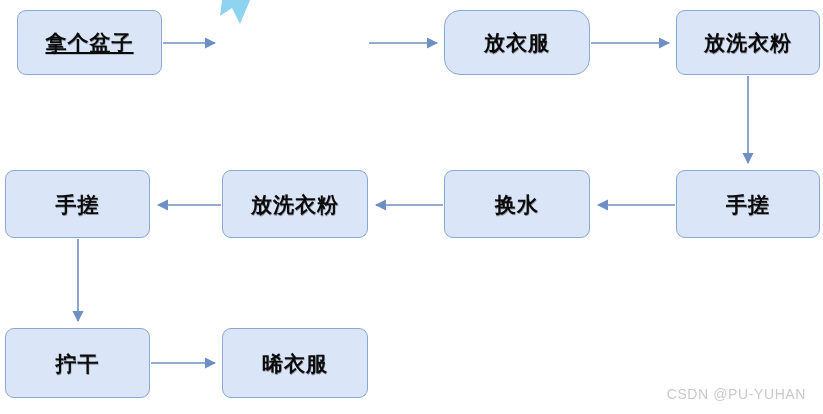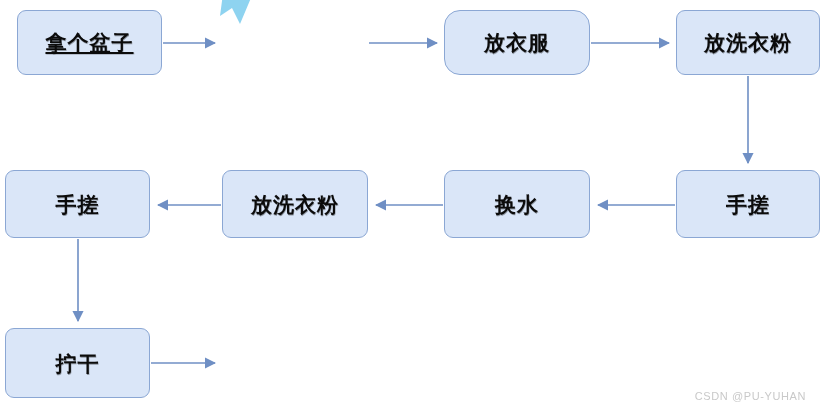--- a/index.html
+++ b/index.html
@@ -42,21 +42,21 @@
     left: 0;
     top: 0;
     width: 823px;
     height: 414px;
     pointer-events: none;
   }
   .watermark {
     position: absolute;
     right: 17px;
     bottom: 12px;
-    font-size: 11px;
+    font-size: 14px;
     color: #c9c9c9;
     letter-spacing: 0.6px;
     font-family: "Liberation Sans", "DejaVu Sans", sans-serif;
   }
   .cursor-artifact {
     position: absolute;
     pointer-events: none;
   }
 </style>
 </head>
@@ -100,20 +100,23 @@
   </div>
   <div class="node" style="left: 222px; top: 170px; width: 146px; height: 68px; background: rgb(218, 230, 248); border-color: rgb(139, 167, 212); color: rgb(11, 11, 11);">
     <span class="node-label">放洗衣粉</span>
   </div>
   <div class="node" style="left: 5px; top: 170px; width: 145px; height: 68px; background: rgb(218, 230, 248); border-color: rgb(139, 167, 212); color: rgb(11, 11, 11);">
     <span class="node-label">手搓</span>
   </div>
   <div class="node" style="left: 5px; top: 328px; width: 145px; height: 70px; background: rgb(218, 230, 248); border-color: rgb(139, 167, 212); color: rgb(11, 11, 11);">
     <span class="node-label">拧干</span>
   </div>
+  <div class="node" style="left: 222px; top: 328px; width: 146px; height: 70px; background: rgb(218, 230, 248); border-color: rgb(139, 167, 212); color: rgb(11, 11, 11);">
+    <span class="node-label">晞衣服</span>
+  </div>
 
   <svg class="cursor-artifact" width="46" height="62" viewBox="0 0 46 62" xmlns="http://www.w3.org/2000/svg" style="left: 216px; top: -14px;">
     <path d="M 8 0 L 40 0 L 24 38 L 16 22 L 4 30 Z" fill="#8ed3f0"></path>
   </svg>
 
   <div class="watermark">CSDN @PU-YUHAN</div>
 
 </div>
 
 </body></html>

